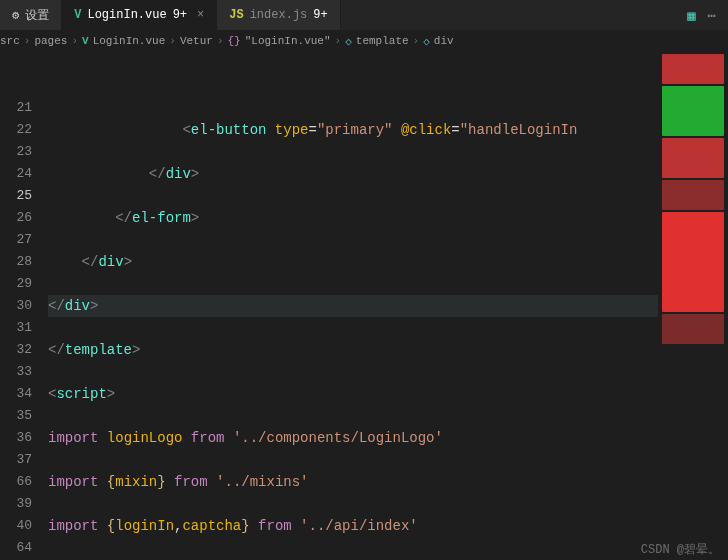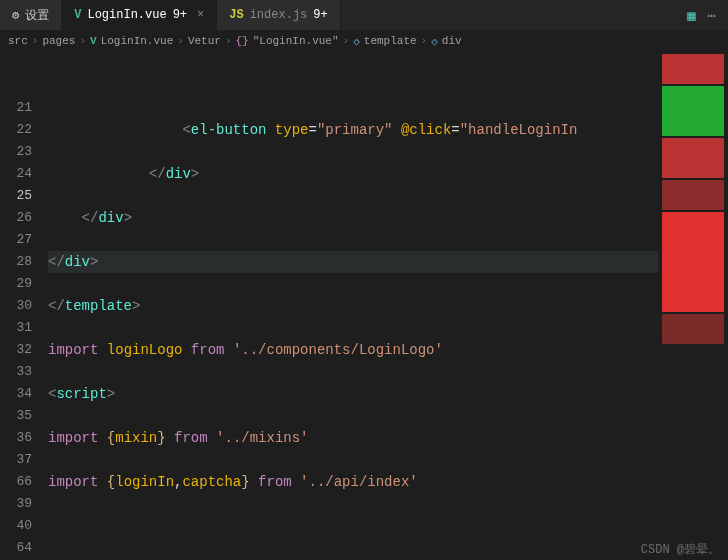--- a/index.html
+++ b/index.html
@@ -47,21 +47,20 @@
   color: #888;
 }
 .breadcrumbs {
   height: 22px;
   background: #1e1e1e;
   display: flex;
   align-items: center;
   gap: 4px;
   font-size: 11px;
   color: #a0a0a0;
-  padding-left: 8px;
 }
 .breadcrumbs .sep { color: #666; }
 .bc-icon { color: #c586c0; }
 .bc-icon2 { color: #519aba; }
 .editor {
   display: flex;
   position: absolute;
   top: 52px;
   left: 0;
   right: 70px;
@@ -183,25 +182,26 @@
     <div>66</div>
     <div>39</div>
     <div>40</div>
     <div>64</div>
     <div>42</div>
     <div>43</div>
   </div>
   <div class="code">
 <div class="line">                <span class="t-gray">&lt;</span><span class="t-blue">el-button</span><span class="t-lightblue"> type</span><span class="t-white">=</span><span class="t-orange">"primary"</span><span class="t-lightblue"> @click</span><span class="t-white">=</span><span class="t-orange">"handleLoginIn</span></div>
 <div class="line">            <span class="t-gray">&lt;/</span><span class="t-blue">div</span><span class="t-gray">&gt;</span></div>
+<div class="line">        <span class="t-gray">&lt;/</span><span class="t-blue">el-form</span><span class="t-gray">&gt;</span></div>
 <div class="line">    <span class="t-gray">&lt;/</span><span class="t-blue">div</span><span class="t-gray">&gt;</span></div>
 <div class="line hl"><span class="t-gray">&lt;/</span><span class="t-blue">div</span><span class="t-gray">&gt;</span></div>
 <div class="line"><span class="t-gray">&lt;/</span><span class="t-blue">template</span><span class="t-gray">&gt;</span></div>
+<div class="line"><span class="t-gray">&lt;</span><span class="t-blue">script</span><span class="t-gray">&gt;</span></div>
 <div class="line"><span class="t-purple">import</span> <span class="t-lightblue">loginLogo</span> <span class="t-purple">from</span> <span class="t-orange">'../components/LoginLogo'</span></div>
-<div class="line"><span class="t-gray">&lt;</span><span class="t-blue">script</span><span class="t-gray">&gt;</span></div>
 <div class="line"><span class="t-purple">import</span> <span class="t-yellow2">{</span><span class="t-lightblue">mixin</span><span class="t-yellow2">}</span> <span class="t-purple">from</span> <span class="t-orange">'../mixins'</span></div>
 <div class="line"><span class="t-purple">import</span> <span class="t-yellow2">{</span><span class="t-lightblue">loginIn</span><span class="t-white">,</span><span class="t-lightblue">captcha</span><span class="t-yellow2">}</span> <span class="t-purple">from</span> <span class="t-orange">'../api/index'</span></div>
 <div class="line"></div>
 <div class="line">  </div>
 
 
 
 
 
 

